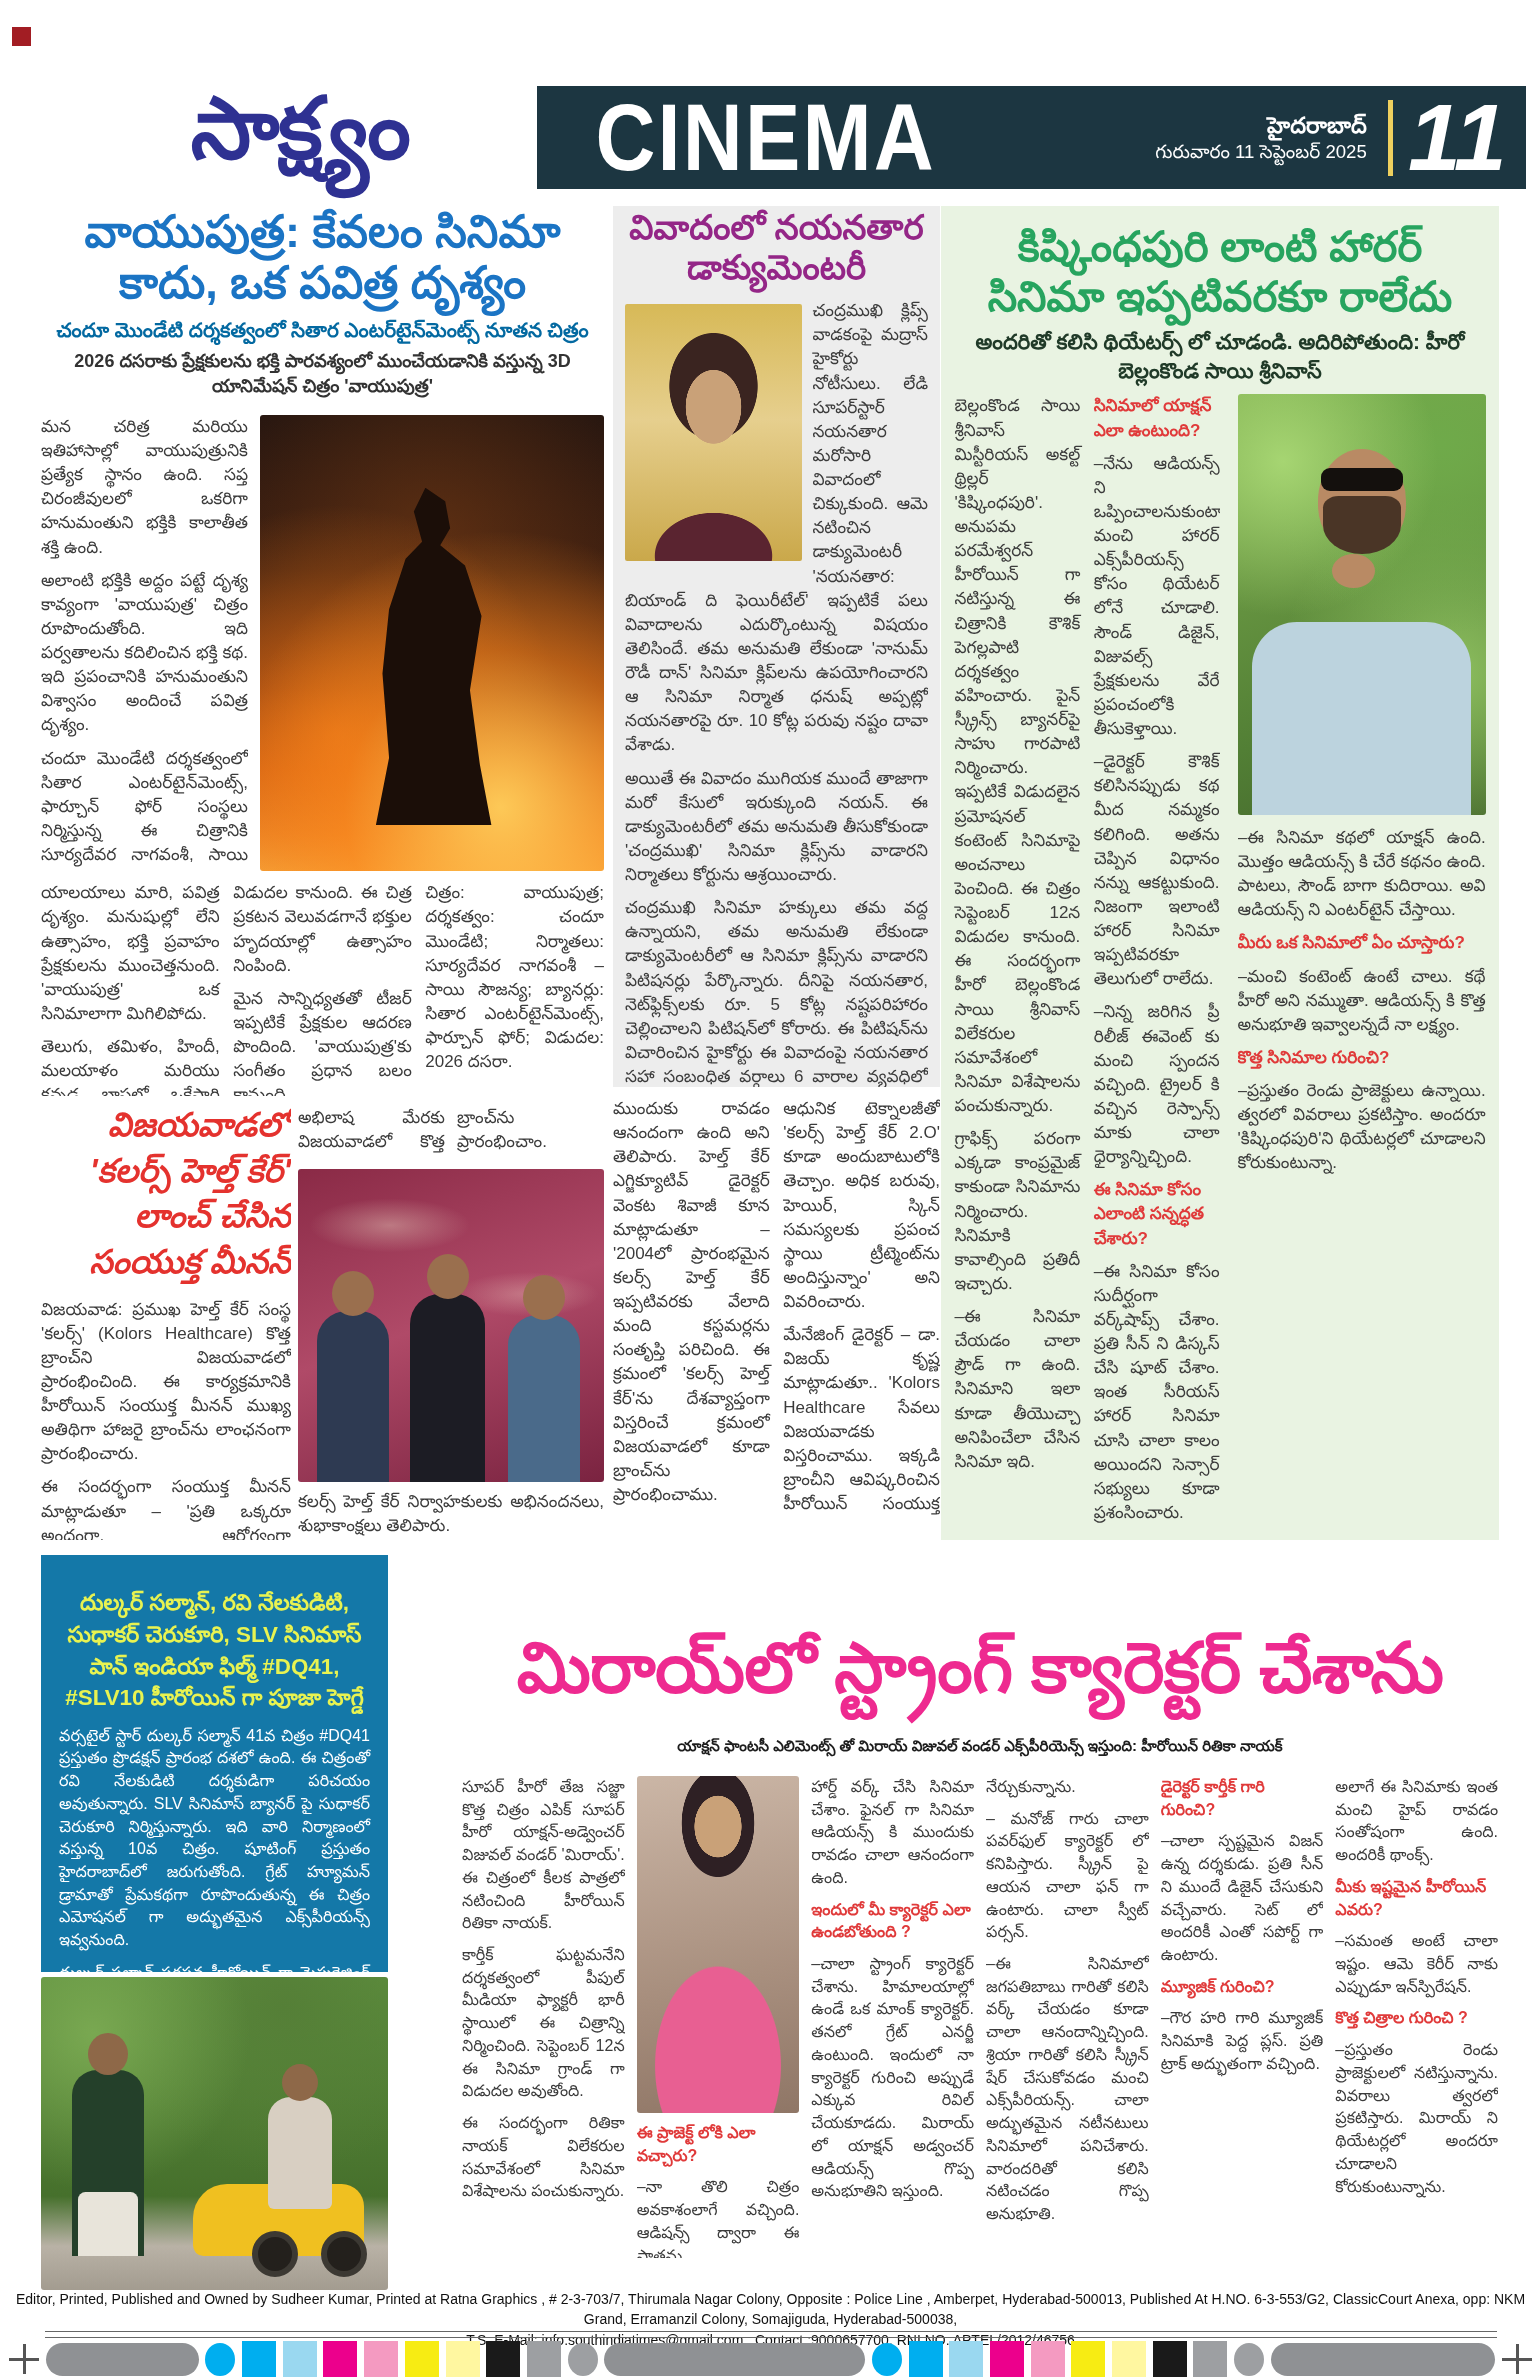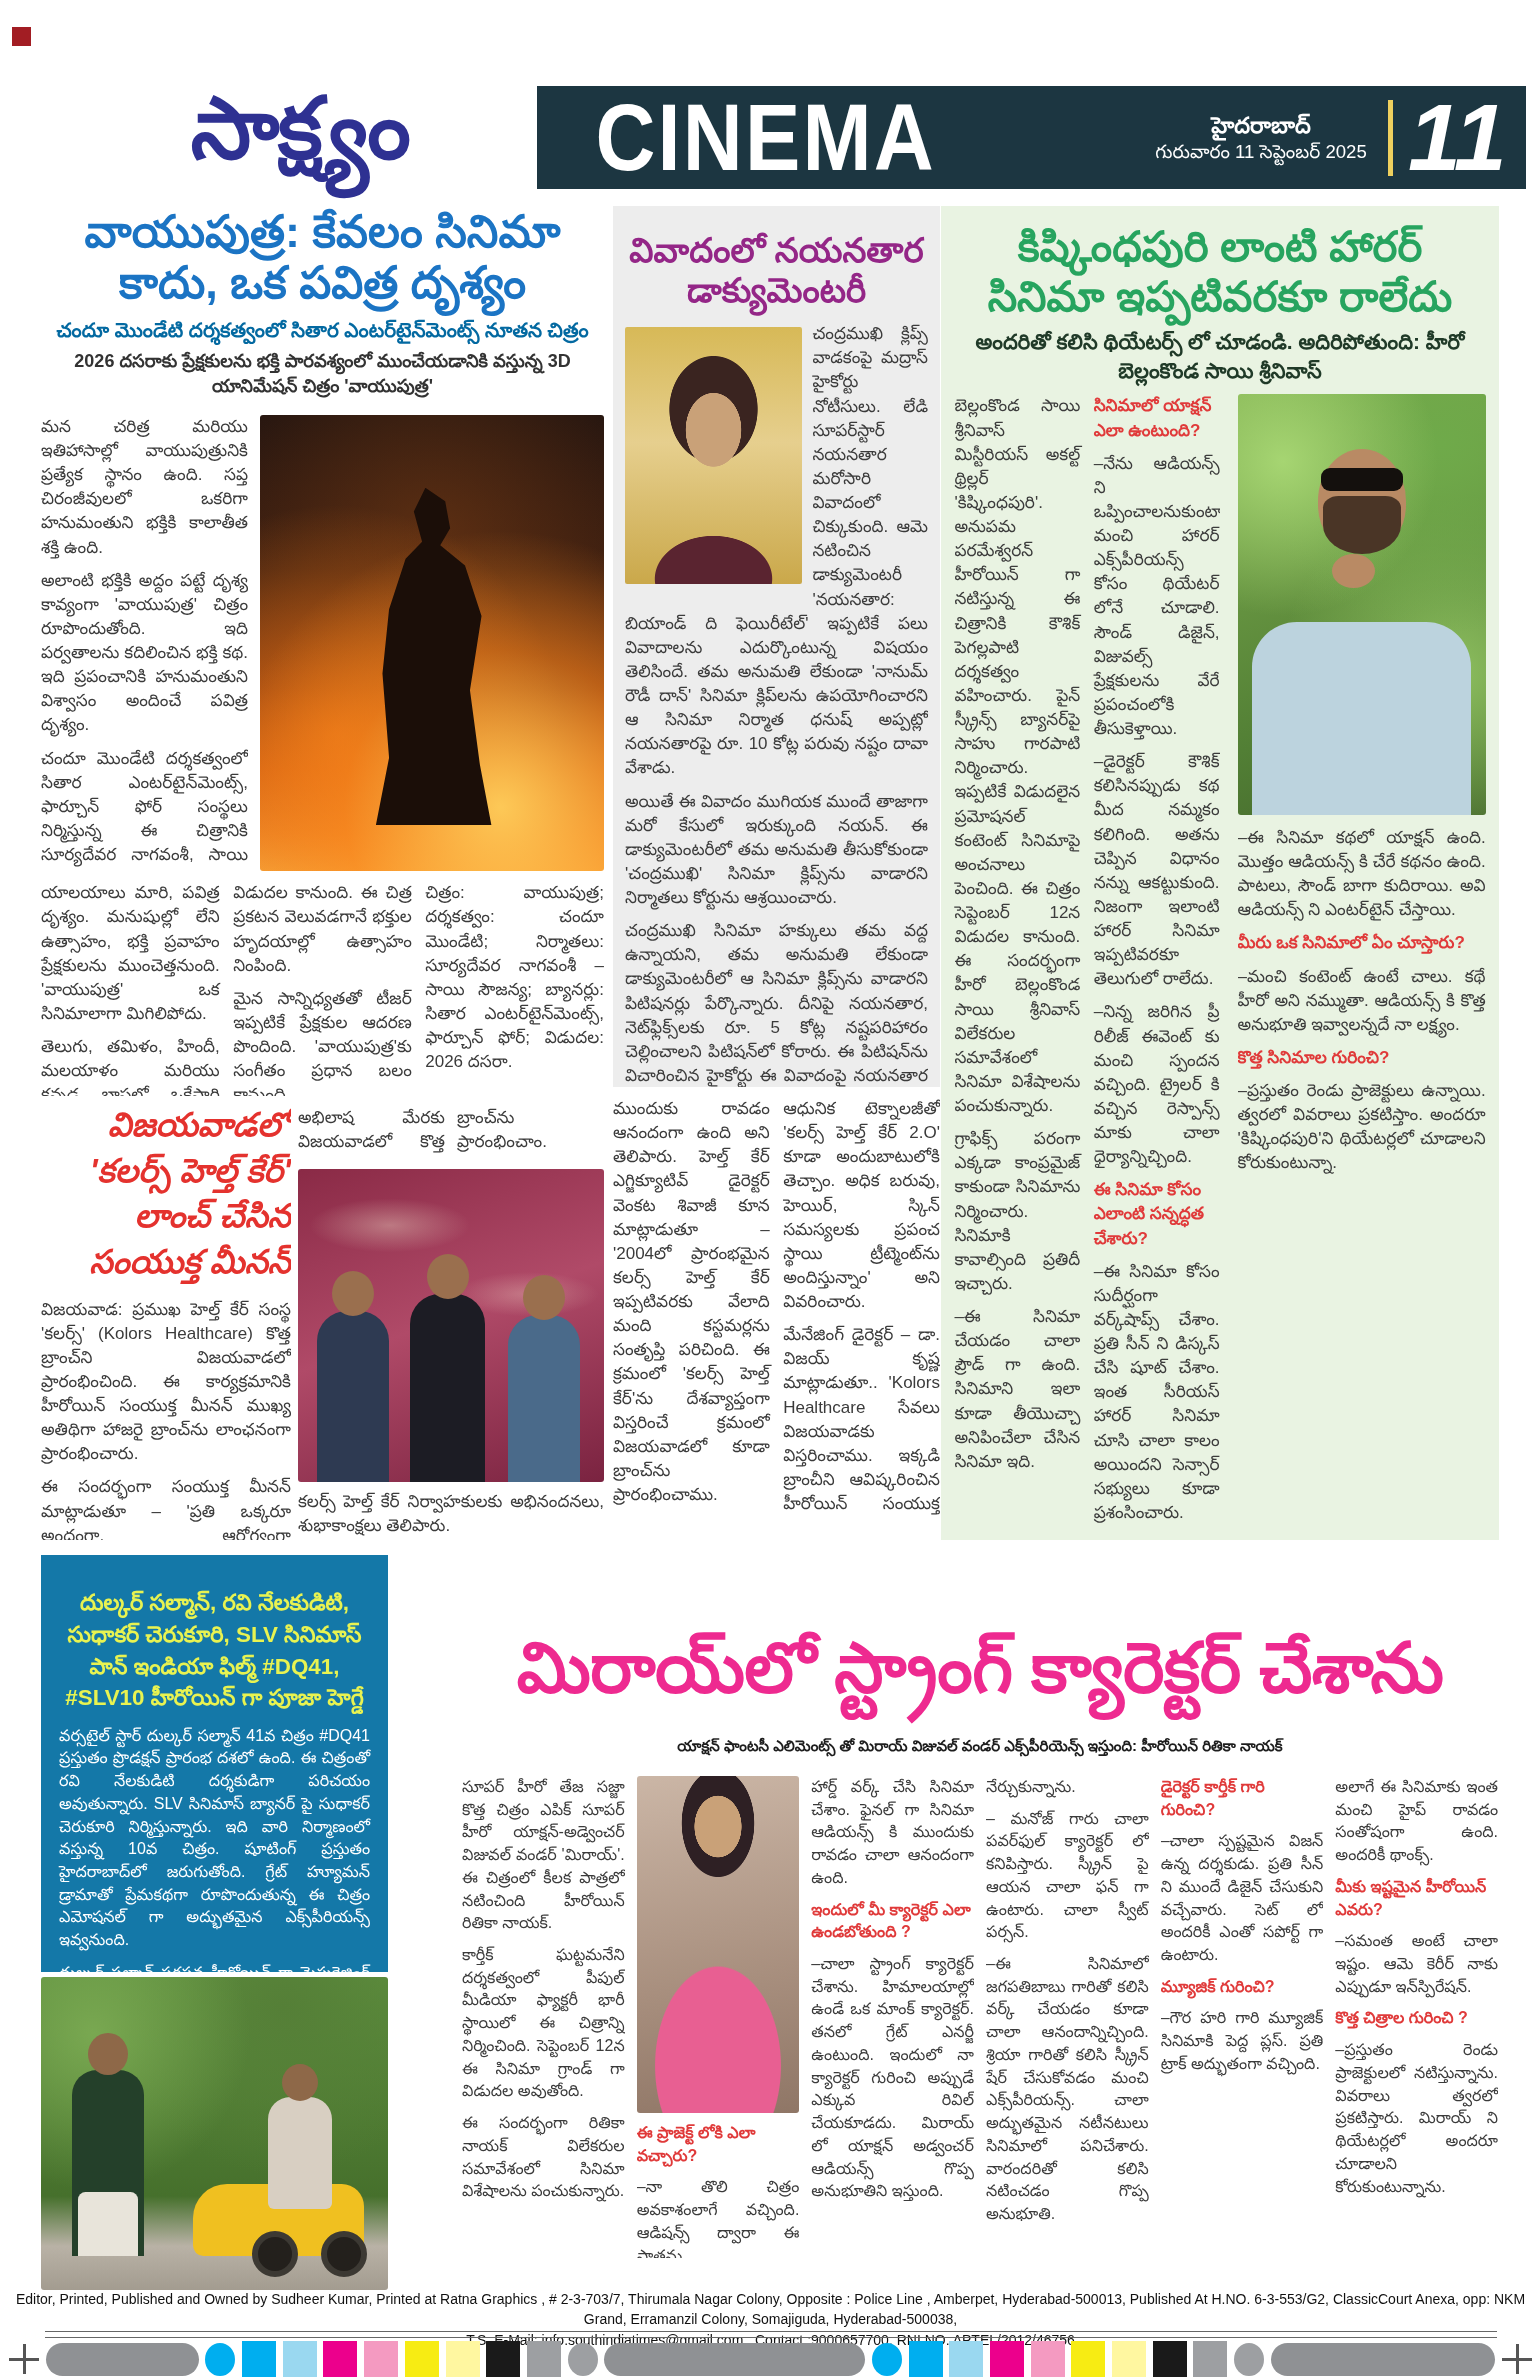--- a/index.html
+++ b/index.html
@@ -6,21 +6,21 @@
   .page{position:relative;width:1541px;height:2377px;background:#ffffff;overflow:hidden;
         font-family:"Liberation Sans","DejaVu Sans",sans-serif;}
   
   .corner-mark{position:absolute;left:12px;top:27px;width:19.4px;height:19.4px;background:#a21d23;}
   .logo{position:absolute;left:71px;top:83px;width:458px;height:113px;display:flex;align-items:center;justify-content:center;
         font-size:86px;font-weight:bold;color:#2e3192;letter-spacing:-1.5px;}
   .band{position:absolute;left:537px;top:86px;width:989px;height:103px;background:#1c3641;
         display:flex;align-items:center;padding:0 19.4px;box-sizing:border-box;}
   .band .cinema{font-size:83px;font-weight:bold;color:#ffffff;transform:scaleY(1.14);letter-spacing:2.2px;margin-left:39px;}
   .band .spacer{flex:1;}
-  .band .dateblk{text-align:center;color:#ffffff;line-height:1.3;margin-right:15px;}
+  .band .dateblk{text-align:right;color:#ffffff;line-height:1.3;margin-right:15px;}
   .band .dateblk .city{font-size:22.4px;font-weight:bold;}
   .band .dateblk .date{font-size:18.6px;}
   .band .ybar{width:5.2px;height:76px;background:#eed05e;margin:0 15px 0 6px;}
   .band .pageno{font-size:95px;font-weight:bold;font-style:italic;color:#ffffff;line-height:1;}
   
   .body-text p{margin:0 0 9px;font-size:17px;line-height:1.42;color:#3b3b3b;text-align:justify;}
   .body-text p.q{color:#e03a3a;font-weight:bold;text-align:left;}
   
   .art-vayu{position:absolute;left:41px;top:206px;width:563px;height:890px;overflow:hidden;}
   .art-vayu .hl{font-size:45px;line-height:1.14;color:#1b74c4;font-weight:bold;text-align:center;}
@@ -32,21 +32,21 @@
   .img-vayuputra{flex:1;border-radius:3px;position:relative;overflow:hidden;
      background:
        radial-gradient(circle at 70% 86%, rgba(255,205,90,.95), rgba(255,140,30,.5) 34%, rgba(255,140,30,0) 60%),
        radial-gradient(circle at 22% 70%, rgba(242,122,22,.75), rgba(242,122,22,0) 55%),
        radial-gradient(circle at 50% 28%, rgba(120,60,20,.6), rgba(120,60,20,0) 62%),
        linear-gradient(180deg,#241510 0%,#3a1d10 34%,#7a3410 60%,#c55a14 78%,#e8872a 92%,#f4a73e 100%);}
   .img-vayuputra::after{content:"";position:absolute;left:26%;top:16%;width:48%;height:74%;background:#1b0e08;
      clip-path:polygon(46% 0,58% 4%,61% 12%,55% 17%,70% 23%,80% 38%,73% 60%,79% 82%,86% 100%,16% 100%,24% 80%,20% 55%,24% 36%,34% 21%,44% 16%,39% 7%);}
   
   .art-naya{position:absolute;left:613px;top:206px;width:327px;height:881px;background:#ededed;
-            padding:24px 12px;box-sizing:border-box;overflow:hidden;}
+            padding:1px 12px;box-sizing:border-box;overflow:hidden;}
   .art-naya .hl{font-size:34px;line-height:1.18;color:#942687;font-weight:bold;text-align:center;}
   .art-naya .bodywrap{margin-top:12px;overflow:hidden;}
   .img-nayantara{float:left;width:177px;height:257px;margin:4.5px 10.4px 6px 0;border-radius:2.2px;
      background:
        radial-gradient(ellipse 46px 61px at 50% 40%, #c9a178 0 60%, rgba(0,0,0,0) 61%),
        radial-gradient(ellipse 73px 88px at 50% 32%, #3a2420 0 60%, rgba(0,0,0,0) 61%),
        radial-gradient(ellipse 97px 71px at 50% 98%, #5a2430 0 60%, rgba(0,0,0,0) 61%),
        linear-gradient(180deg,#d7b957 0%,#e6cf8e 45%,#caa84a 100%);}
   
   .art-kish{position:absolute;left:941px;top:206px;width:558px;height:1334px;background:#e9f3e2;

